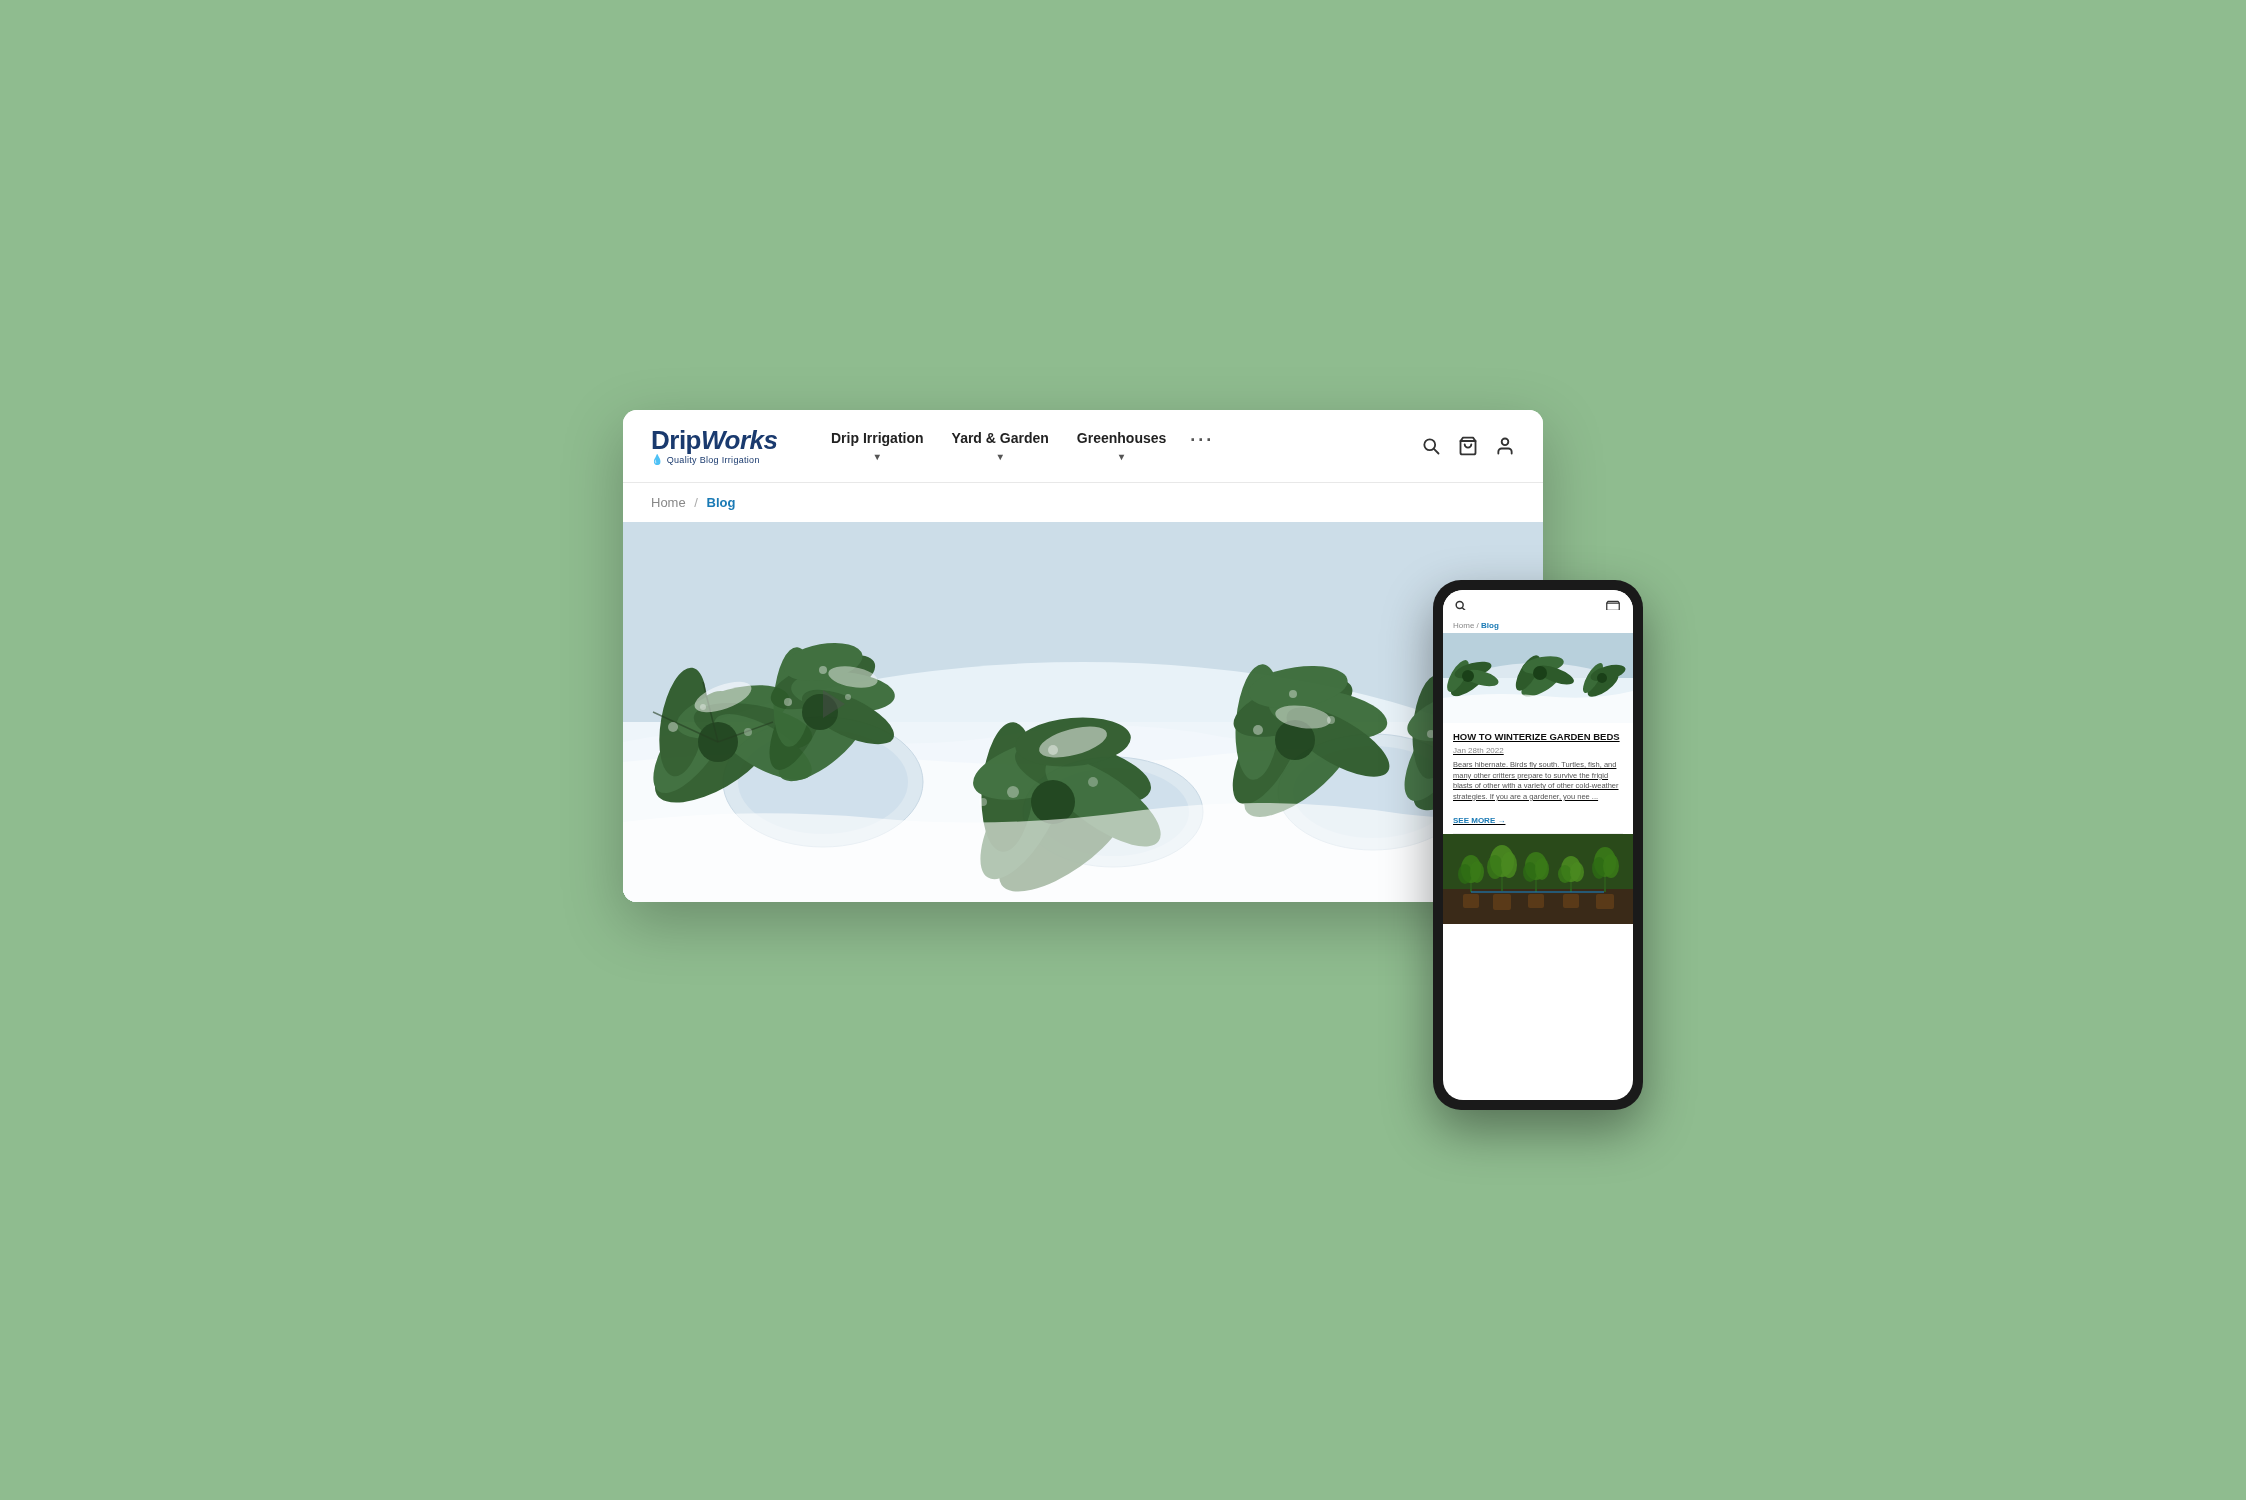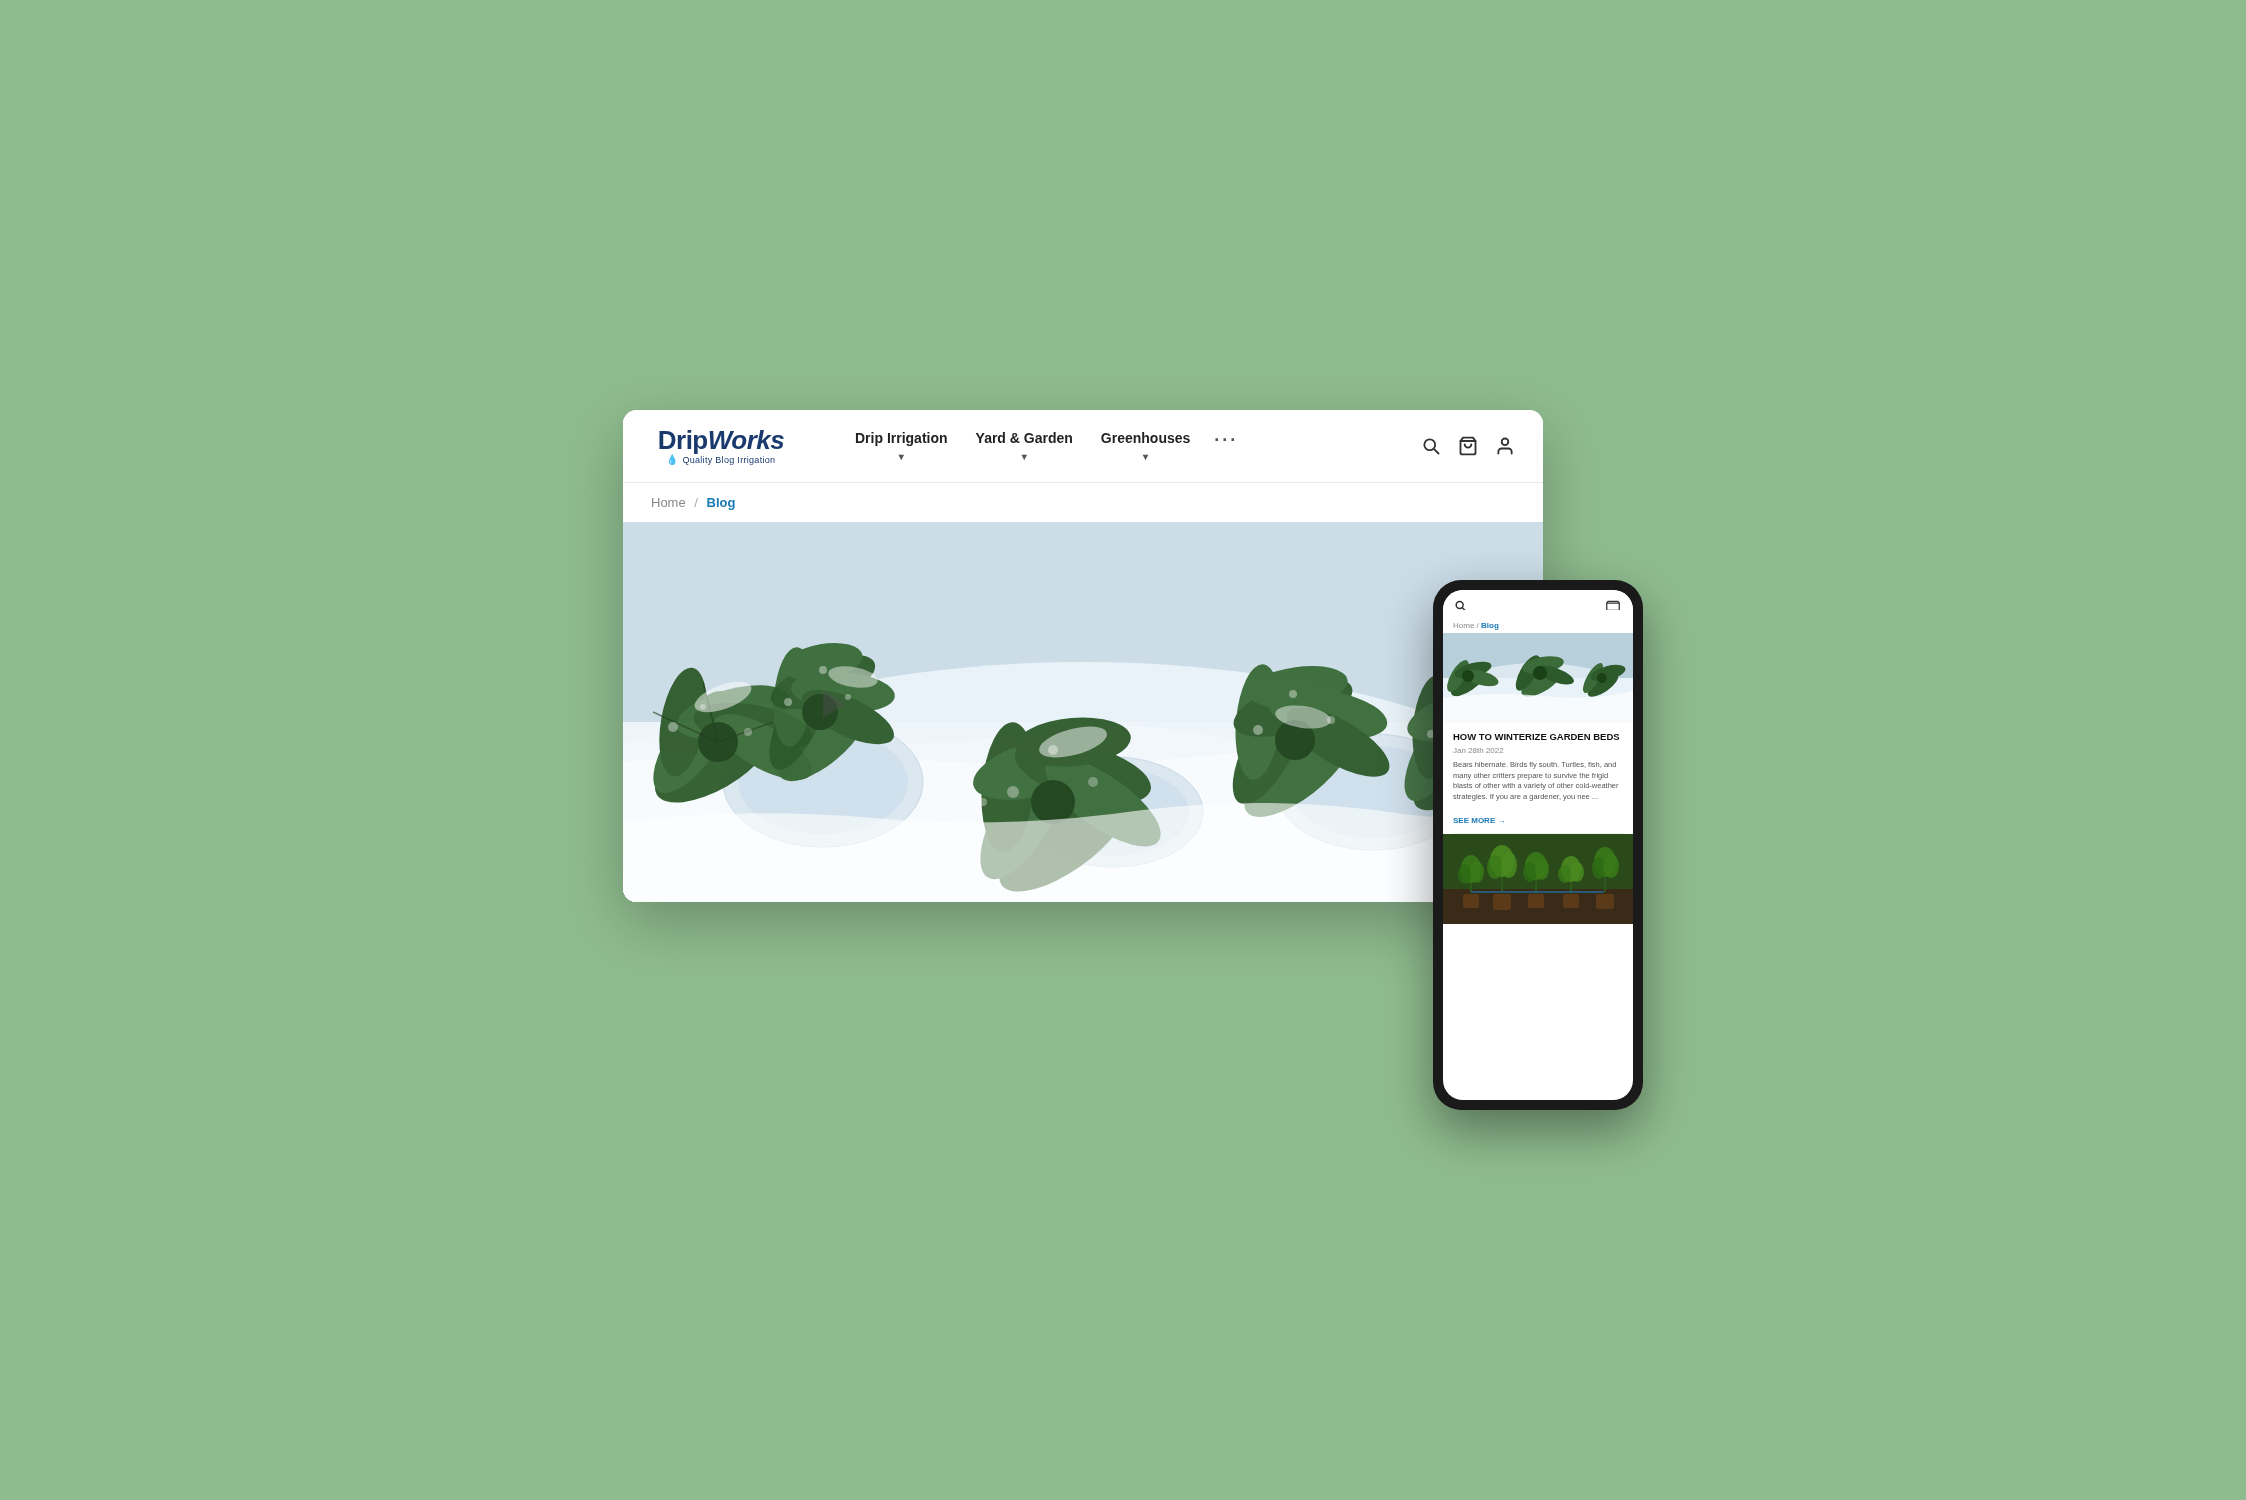--- a/index.html
+++ b/index.html
@@ -37,22 +37,21 @@
       align-items: center;
       padding: 14px 28px;
       border-bottom: 1px solid #e8e8e8;
       background: #fff;
       gap: 24px;
     }
 
     .logo-area {
       display: flex;
       flex-direction: column;
-      align-items: center;
-      margin-right: 28px;
+      margin-right: 4px;
       min-width: 140px;
     }
 
     .logo-text {
       font-size: 26px;
       font-weight: 800;
       color: #1a3a6e;
       letter-spacing: -0.5px;
       line-height: 1;
     }
@@ -202,20 +201,21 @@
     }
 
     .phone-breadcrumb span.current {
       color: #1a7ab5;
       font-weight: 600;
     }
 
     
     .phone-article {
       margin-bottom: 0;
+      text-decoration: underline;
     }
 
     .phone-article-img {
       width: 100%;
       height: 90px;
       overflow: hidden;
       position: relative;
     }
 
     .phone-article-body {

